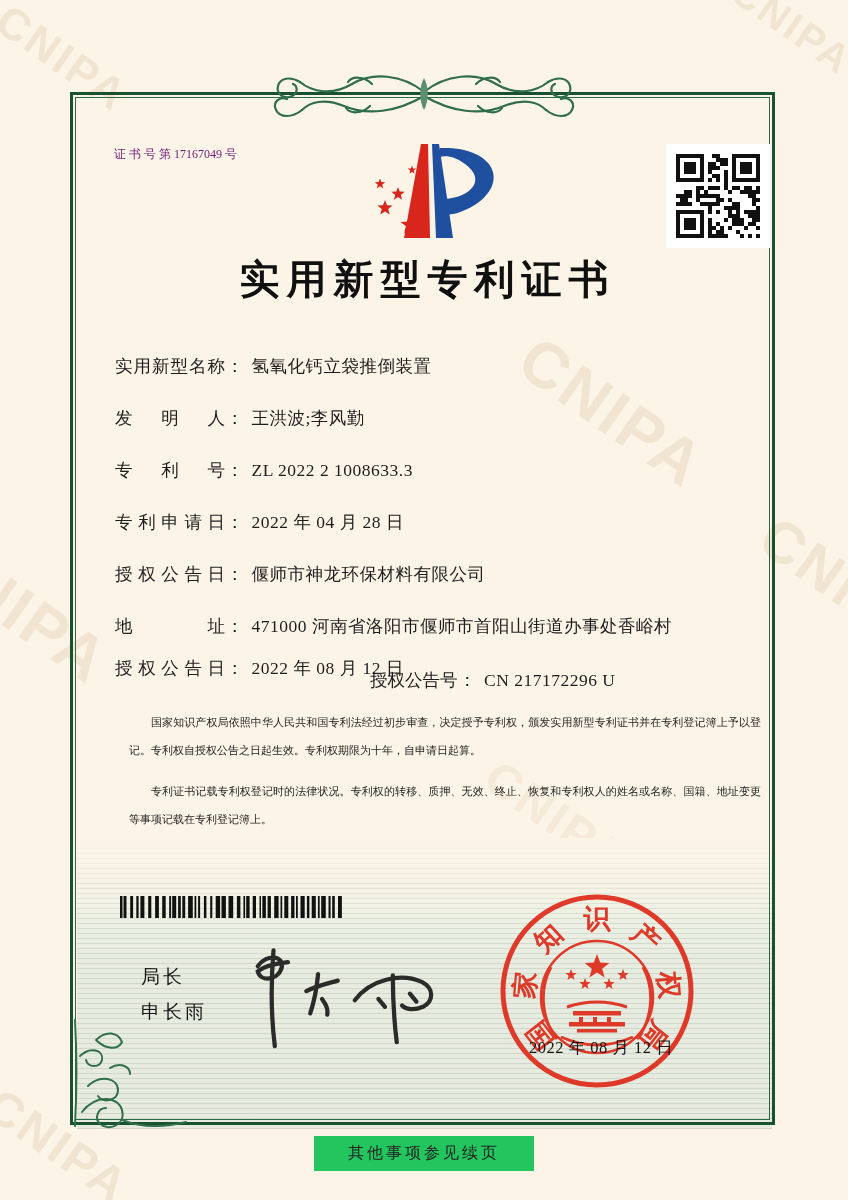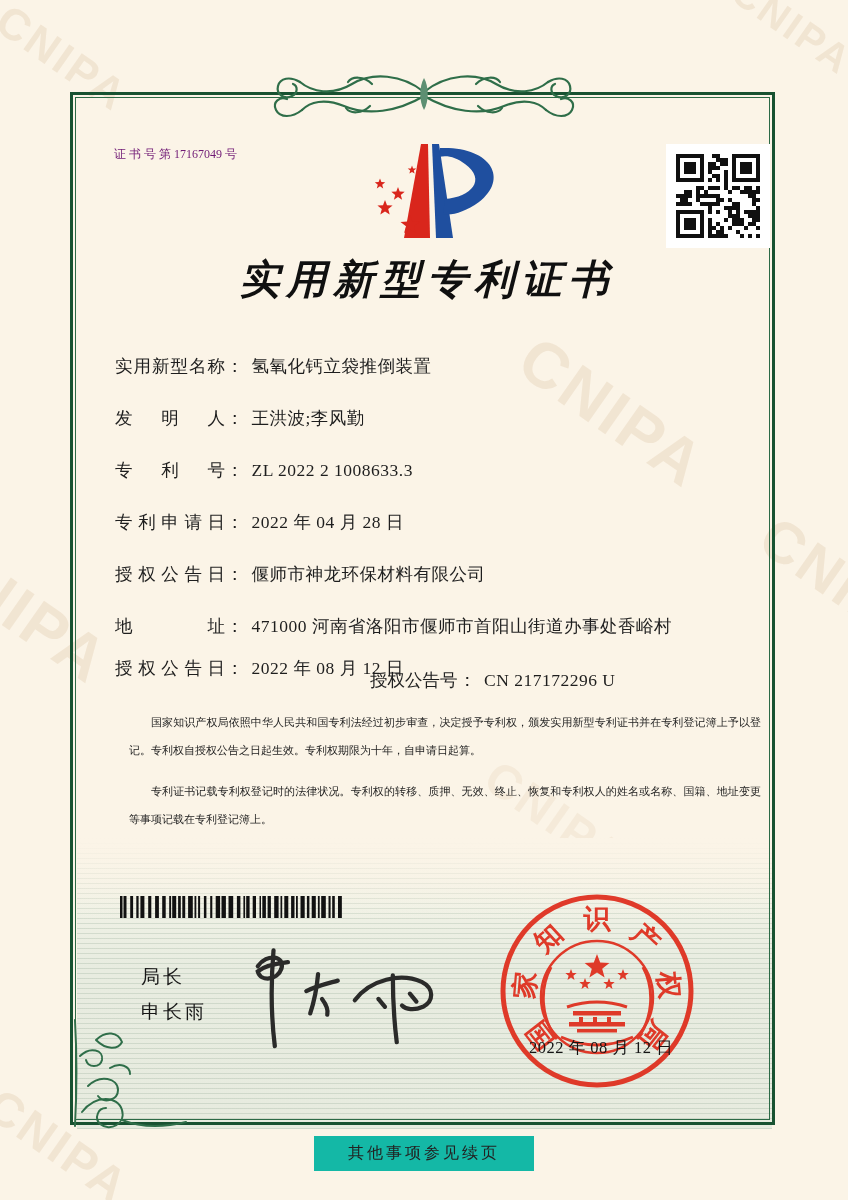--- a/index.html
+++ b/index.html
@@ -38,21 +38,21 @@
   .ornament-corner { position:absolute; z-index:4; left:66px; top:1016px; }
 
   .certno { position:absolute; z-index:5; left:114px; top:146px; font-size:12px; color:#701a75; }
   .logo { position:absolute; z-index:5; left:352px; top:138px; }
   .qrbox {
     position:absolute; z-index:5; left:666px; top:144px; width:104px; height:104px;
     background:#ffffff; display:flex; align-items:center; justify-content:center;
   }
   .title {
     position:absolute; z-index:5; left:0; right:0; top:252px; text-align:center;
-    font-size:40px; font-weight:700; letter-spacing:7px; padding-left:7px; color:#101010;font-style:italic;
+    font-size:40px; font-weight:700; letter-spacing:7px; padding-left:7px; color:#101010;
   }
   .frow { position:absolute; z-index:5; left:115px; white-space:nowrap; font-size:17.5px; }
   .flabel { display:inline-block; width:110px; text-align:justify; text-align-last:justify; }
   .fcolon { display:inline-block; margin:0 8px 0 1px; }
   .fvalue { letter-spacing:.5px; }
   .fpair2 { position:absolute; left:255px; top:0; white-space:nowrap; }
   .fpair2 .flabel2 { display:inline-block;margin-top:12px; }
   .paras { position:absolute; z-index:5; left:117px; top:696px; width:656px; }
   .paras p { margin:12px; font-size:11px; line-height:28.4px; text-align:justify; text-indent:2em; color:#1f1f1f; }
 
@@ -68,21 +68,21 @@
   .sealdate {
     position:absolute; z-index:7; left:529px; top:1037px;
     font-size:16.5px; color:#141414; letter-spacing:.5px; white-space:nowrap;
   }
   .pageinfo {
     position:absolute; z-index:6; left:0; right:0; top:1094px; text-align:center;
     font-size:15px; letter-spacing:2px; color:#333;
   }
   .note {
     position:absolute; z-index:6; left:50%; top:1136px; transform:translateX(-50%);
-    background:#14b8a6; padding:7px 34px; font-size:16px; letter-spacing:3px; color:#222; white-space:nowrap;
+    background:#22c55e; padding:7px 34px; font-size:16px; letter-spacing:3px; color:#222; white-space:nowrap;
   }
 </style>
 </head>
 <body>
 
 <div class="page">
 
   <span class="wm" style="left:62px;top:58px;font-size:44px">CNIPA</span>
   <span class="wm" style="left:792px;top:26px;font-size:40px">CNIPA</span>
   <span class="wm" style="left:612px;top:412px;font-size:64px">CNIPA</span>

